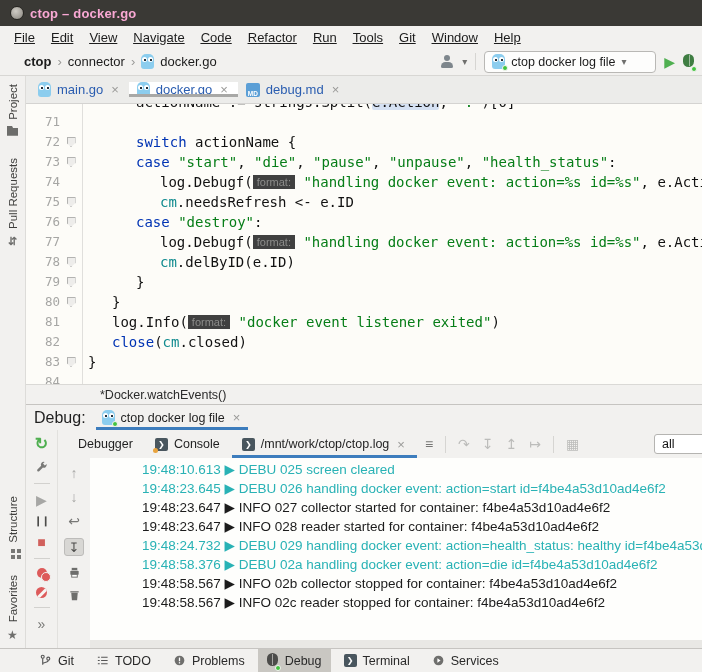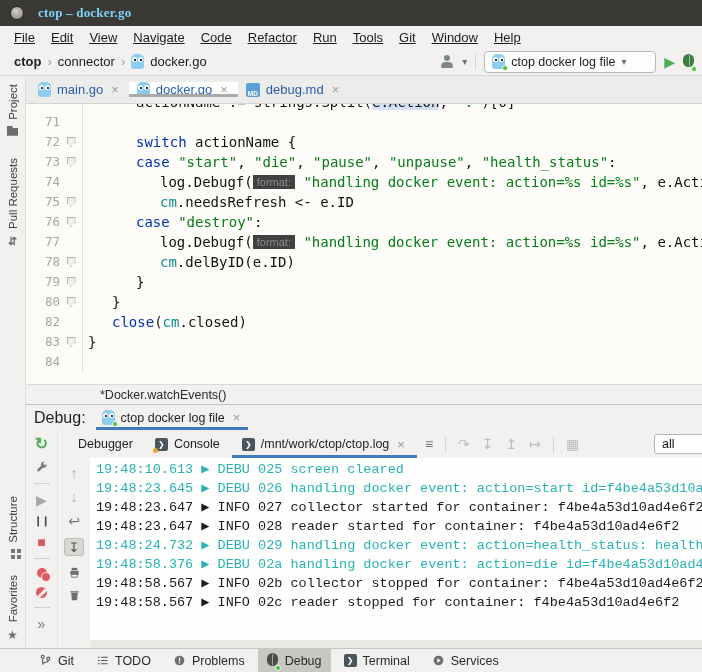--- a/index.html
+++ b/index.html
@@ -4,29 +4,29 @@
 <style>
   * { margin:0; padding:0; box-sizing:border-box; }
   html,body { width:702px; height:672px; overflow:hidden; }
   body { font-family:"Liberation Sans", sans-serif; background:#f2f1ef; font-size:13px; color:#1f1f1f; }
   .app { width:702px; height:672px; display:flex; flex-direction:column; position:relative; }
 
   
   .titlebar { height:26px; background:#3a3935; display:flex; align-items:center; flex:none; }
   .winbtn { width:14px; height:14px; border-radius:50%; margin-left:10px;
             background:radial-gradient(circle at 40% 35%, #cfccc5, #87847d); border:1px solid #262521; }
-  .wintitle { color:#7dd3fc; font-weight:bold; font-size:13px; margin-left:14px; letter-spacing:.2px;font-family:Liberation Serif, serif; }
+  .wintitle { color:#f9a8d4; font-weight:bold; font-size:13px; margin-left:6px; letter-spacing:.2px; }
 
   
   .menubar { height:22px; background:#f2f1ef; display:flex; align-items:center; padding-left:6px; flex:none; }
   .menu-item { padding:0 8px; font-size:13px; color:#1c1c1c;text-decoration:underline; }
   .menu-item u { text-decoration:underline; }
 
   
-  .toolbar { height:28px; background:#f2f1ef; border-bottom:1px solid #d8d7d4; display:flex; align-items:center; padding:0 8px 0 14px; flex:none; }
+  .toolbar { height:28px; background:#f2f1ef; border-bottom:1px solid #d8d7d4; display:flex; align-items:center; padding:0 8px 0 24px; flex:none; }
   .crumbs { display:flex; align-items:center; gap:6px; }
   .crumb { font-size:13px; color:#1c1c1c; }
   .crumb.bold { font-weight:bold; }
   .crumb-sep { color:#9a9a98; font-size:13px; }
   .run-cluster { margin-left:auto; display:flex; align-items:center; gap:8px; }
   .combo { display:flex; align-items:center; gap:6px; background:#fdfdfc; border:1px solid #b9b8b5; border-radius:4px; height:22px; padding:0 7px; min-width:172px; }
   .combo-label { font-size:12.5px; color:#1c1c1c; white-space:nowrap; }
   .dd-arrow { color:#6f6f6d; font-size:10px; }
   .play-glyph { color:#4faf50; font-size:14px; line-height:1; }
   .vsep { width:1px; height:17px; background:#d6d5d2; }
@@ -121,21 +121,21 @@
   .dbg-right { flex:1; display:flex; flex-direction:column; min-width:0; }
   .dbg-tabs { height:28px; display:flex; align-items:stretch; padding-left:10px; gap:2px; flex:none; }
   .dtab { display:flex; align-items:center; gap:6px; padding:14px 10px; font-size:12.5px; color:#1f1f1f; position:relative; }
   .dtab.sel::after { content:""; position:absolute; left:0; right:0; bottom:0; height:3px; background:#3d7dbd; }
   .dbg-tabs .toolgroup { display:flex; align-items:center; gap:12px; margin-left:6px; }
   .all-combo { margin-left:auto; margin-right:-10px; width:58px; height:20px; background:#fff; border:1px solid #b5b4b1; border-radius:3px;
                display:flex; align-items:center; padding:0 7px; font-size:12.5px; color:#111; align-self:center; flex:none; }
 
   .consolewrap { flex:1; display:flex; min-height:0; }
   .console { flex:1; background:#fefefc; display:flex; flex-direction:column; min-width:0; overflow:hidden; padding-top:2px; }
-  .console-line { font-family:Liberation Mono, monospace; font-size:13.5px; line-height:19px; white-space:pre; overflow:hidden; flex:none; padding-left:6px; }
+  .console-line { font-family:Liberation Sans, sans-serif; font-size:13.5px; line-height:19px; white-space:pre; overflow:hidden; flex:none; padding-left:6px;margin-left:46px; }
   .lv-DEBU { color:#29b2b5; }
   .lv-INFO { color:#1c1c1c; }
   .hscroll { margin-top:auto; height:8px; background:#e9e8e5; flex:none; }
 
   
   .statusbar { height:24px; background:#f2f1ef; border-top:1px solid #c6c4c1; display:flex; align-items:center; padding-left:30px; gap:4px; flex:none; }
   .sb-item { display:flex; align-items:center; gap:6px; font-size:12.5px; color:#2a2a2a; padding:2px 9px; height:100%; }
   .sb-item.sel { background:#c9c7c2;gap:7px; }
   .sb-svg { width:13px; height:13px; flex:none; }
   .bugwrap { position:relative; display:inline-block; }
@@ -242,20 +242,21 @@
             <div class="code-row"><span class="ln">71</span><span class="foldcol"></span><span class="codecell"></span></div>
             <div class="code-row"><span class="ln">72</span><span class="foldcol"><span class="fold-mark"></span></span><span class="codecell"><span class="tabch"></span><span class="tabch"></span><span class="tk-kw">switch</span><span class="tk-pl"> actionName {</span></span></div>
             <div class="code-row"><span class="ln">73</span><span class="foldcol"><span class="fold-mark"></span></span><span class="codecell"><span class="tabch"></span><span class="tabch"></span><span class="tk-kw">case</span><span class="tk-pl"> </span><span class="tk-str">"start"</span><span class="tk-pl">, </span><span class="tk-str">"die"</span><span class="tk-pl">, </span><span class="tk-str">"pause"</span><span class="tk-pl">, </span><span class="tk-str">"unpause"</span><span class="tk-pl">, </span><span class="tk-str">"health_status"</span><span class="tk-pl">:</span></span></div>
             <div class="code-row"><span class="ln">74</span><span class="foldcol"></span><span class="codecell"><span class="tabch"></span><span class="tabch"></span><span class="tabch"></span><span class="tk-pl">log.Debugf(</span><span class="tk-hint">format:</span><span class="tk-pl"> </span><span class="tk-str">"handling docker event: action=%s id=%s"</span><span class="tk-pl">, e.Action, e.ID)</span></span></div>
             <div class="code-row"><span class="ln">75</span><span class="foldcol"><span class="fold-mark"></span></span><span class="codecell"><span class="tabch"></span><span class="tabch"></span><span class="tabch"></span><span class="tk-fld">cm</span><span class="tk-pl">.needsRefresh &lt;- e.ID</span></span></div>
             <div class="code-row"><span class="ln">76</span><span class="foldcol"><span class="fold-mark"></span></span><span class="codecell"><span class="tabch"></span><span class="tabch"></span><span class="tk-kw">case</span><span class="tk-pl"> </span><span class="tk-str">"destroy"</span><span class="tk-pl">:</span></span></div>
             <div class="code-row"><span class="ln">77</span><span class="foldcol"></span><span class="codecell"><span class="tabch"></span><span class="tabch"></span><span class="tabch"></span><span class="tk-pl">log.Debugf(</span><span class="tk-hint">format:</span><span class="tk-pl"> </span><span class="tk-str">"handling docker event: action=%s id=%s"</span><span class="tk-pl">, e.Action, e.ID)</span></span></div>
             <div class="code-row"><span class="ln">78</span><span class="foldcol"><span class="fold-mark"></span></span><span class="codecell"><span class="tabch"></span><span class="tabch"></span><span class="tabch"></span><span class="tk-fld">cm</span><span class="tk-pl">.delByID(e.ID)</span></span></div>
             <div class="code-row"><span class="ln">79</span><span class="foldcol"><span class="fold-mark"></span></span><span class="codecell"><span class="tabch"></span><span class="tabch"></span><span class="tk-pl">}</span></span></div>
             <div class="code-row"><span class="ln">80</span><span class="foldcol"><span class="fold-mark"></span></span><span class="codecell"><span class="tabch"></span><span class="tk-pl">}</span></span></div>
+            <div class="code-row"><span class="ln">81</span><span class="foldcol"></span><span class="codecell"><span class="tabch"></span><span class="tk-pl">log.Info(</span><span class="tk-hint">format:</span><span class="tk-pl"> </span><span class="tk-str">"docker event listener exited"</span><span class="tk-pl">)</span></span></div>
             <div class="code-row"><span class="ln">82</span><span class="foldcol"></span><span class="codecell"><span class="tabch"></span><span class="tk-kw">close</span><span class="tk-pl">(</span><span class="tk-fld">cm</span><span class="tk-pl">.closed)</span></span></div>
             <div class="code-row"><span class="ln">83</span><span class="foldcol"><span class="fold-mark"></span></span><span class="codecell"><span class="tk-pl">}</span></span></div>
             <div class="code-row"><span class="ln">84</span><span class="foldcol"></span><span class="codecell"></span></div>
           </div>
       </div>
 
       <div class="contextbar">
         <span>*Docker.watchEvents()</span>
       </div>
 

